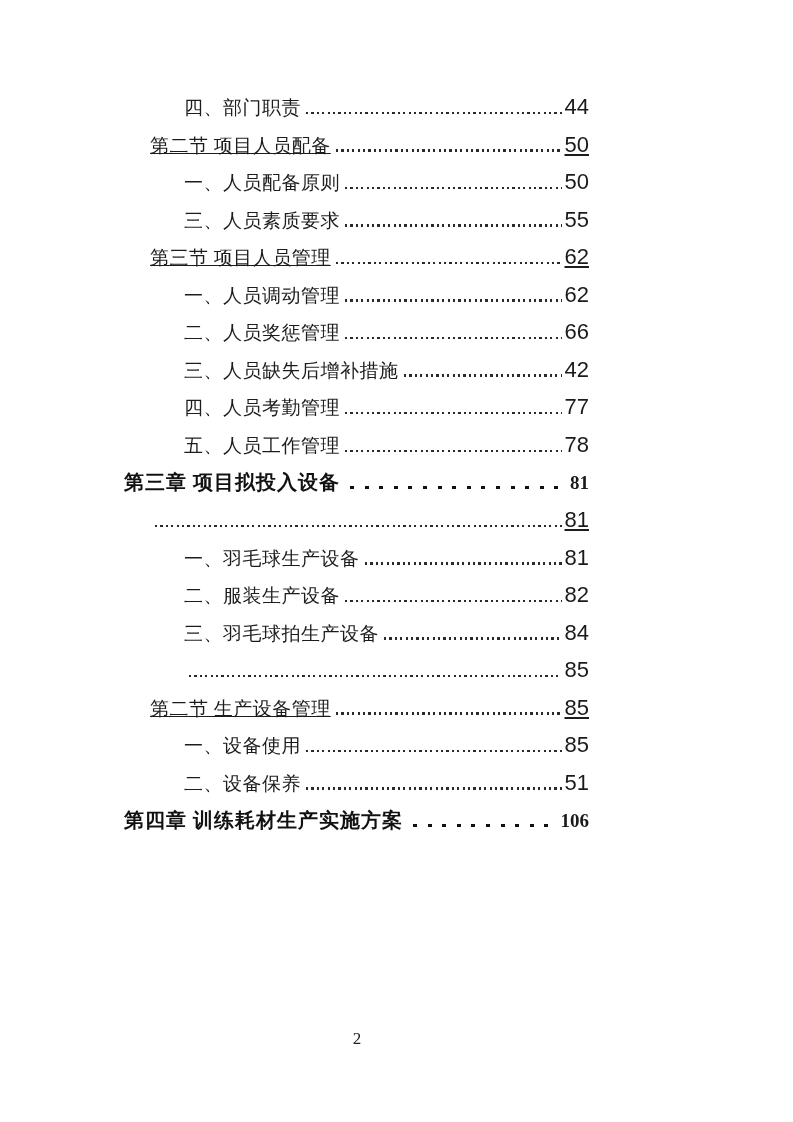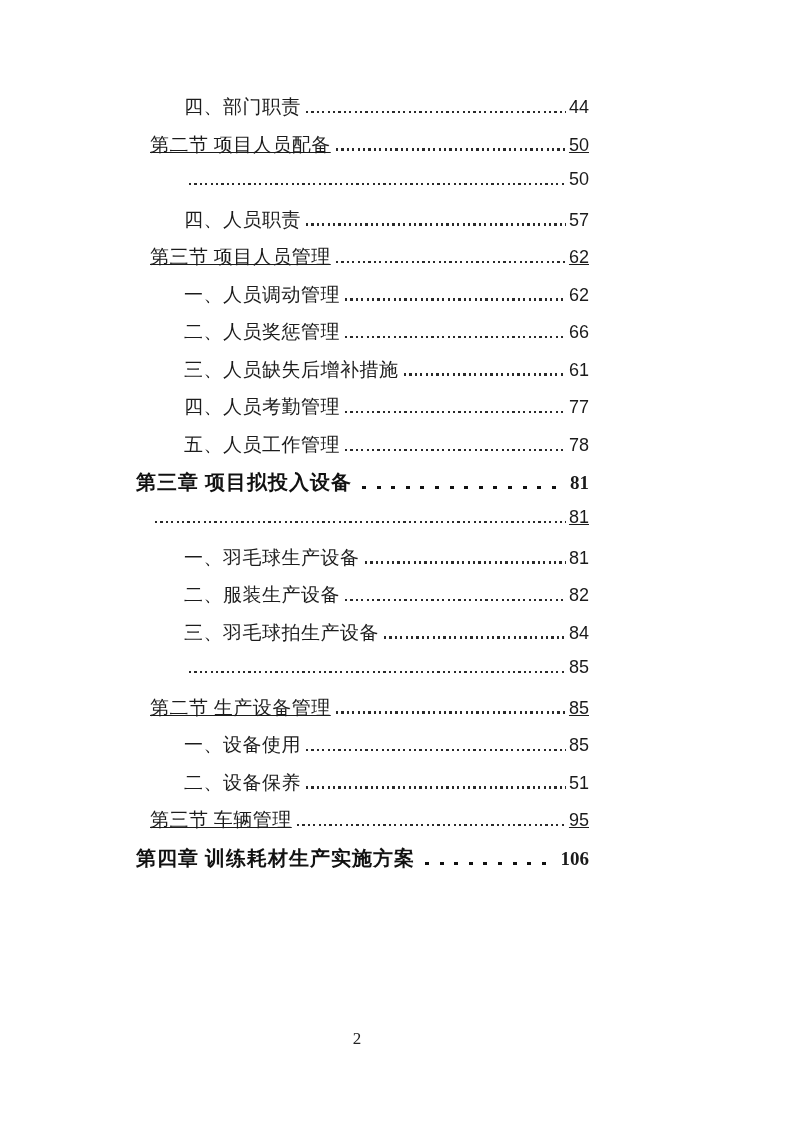--- a/index.html
+++ b/index.html
@@ -24,31 +24,31 @@
     height: 37.55px;
     white-space: nowrap;
     cursor: pointer;
   }
   .toc-row .title {
     font-size: 19px;
     letter-spacing: 0.5px;
   }
   .toc-row .pagenum {
     font-family: "Liberation Sans", "DejaVu Sans", sans-serif;
-    font-size: 18px;
+    font-size: 22px;
     color: #1a1a1a;
   }
   .leader {
     flex: 1;
     height: 2.4px;
     margin: 0 3px 0 5px;
     background: repeating-linear-gradient(to right, #2a2a2a 0 2.2px, transparent 2.2px 5.4px);
   }
   
-  .toc-row.chapter { margin-left: 16px; }
+  .toc-row.chapter { margin-left: 4px; }
   .toc-row.section { margin-left: 30px; text-decoration: underline; }
   .toc-row.item    { margin-left: 64px; }
   
   .toc-row.chapter .title {
     font-weight: bold;
     font-size: 20px;
     color: #111;
     letter-spacing: 1px;
   }
   .toc-row.chapter .pagenum {
@@ -82,47 +82,48 @@
       <span class="title">四、部门职责</span>
       <span class="leader"></span>
       <span class="pagenum">44</span>
     </div>
       <div class="toc-row section">
       <span class="title">第二节 项目人员配备</span>
       <span class="leader"></span>
       <span class="pagenum">50</span>
     </div>
       <div class="toc-row item">
+      <span class="title">一、人员配备原则</span>
       <span class="leader"></span>
       <span class="pagenum">50</span>
     </div>
       <div class="toc-row item">
-      <span class="title">四、人员职责</span>
+      <span class="title">三、人员素质要求</span>
       <span class="leader"></span>
-      <span class="pagenum">57</span>
+      <span class="pagenum">55</span>
     </div>
       <div class="toc-row section">
       <span class="title">第三节 项目人员管理</span>
       <span class="leader"></span>
       <span class="pagenum">62</span>
     </div>
       <div class="toc-row item">
       <span class="title">一、人员调动管理</span>
       <span class="leader"></span>
       <span class="pagenum">62</span>
     </div>
       <div class="toc-row item">
       <span class="title">二、人员奖惩管理</span>
       <span class="leader"></span>
       <span class="pagenum">66</span>
     </div>
       <div class="toc-row item">
       <span class="title">三、人员缺失后增补措施</span>
       <span class="leader"></span>
-      <span class="pagenum">61</span>
+      <span class="pagenum">42</span>
     </div>
       <div class="toc-row item">
       <span class="title">四、人员考勤管理</span>
       <span class="leader"></span>
       <span class="pagenum">77</span>
     </div>
       <div class="toc-row item">
       <span class="title">五、人员工作管理</span>
       <span class="leader"></span>
       <span class="pagenum">78</span>
@@ -163,25 +164,20 @@
       <div class="toc-row item">
       <span class="title">一、设备使用</span>
       <span class="leader"></span>
       <span class="pagenum">85</span>
     </div>
       <div class="toc-row item">
       <span class="title">二、设备保养</span>
       <span class="leader"></span>
       <span class="pagenum">51</span>
     </div>
-      <div class="toc-row section">
-      <span class="title">第三节 车辆管理</span>
-      <span class="leader"></span>
-      <span class="pagenum">95</span>
-    </div>
       <div class="toc-row chapter">
       <span class="title">第四章 训练耗材生产实施方案</span>
       <span class="leader"></span>
       <span class="pagenum">106</span>
     </div>
     </div>
 
   <div class="footer-pagenum">2</div>
 
 </div>

